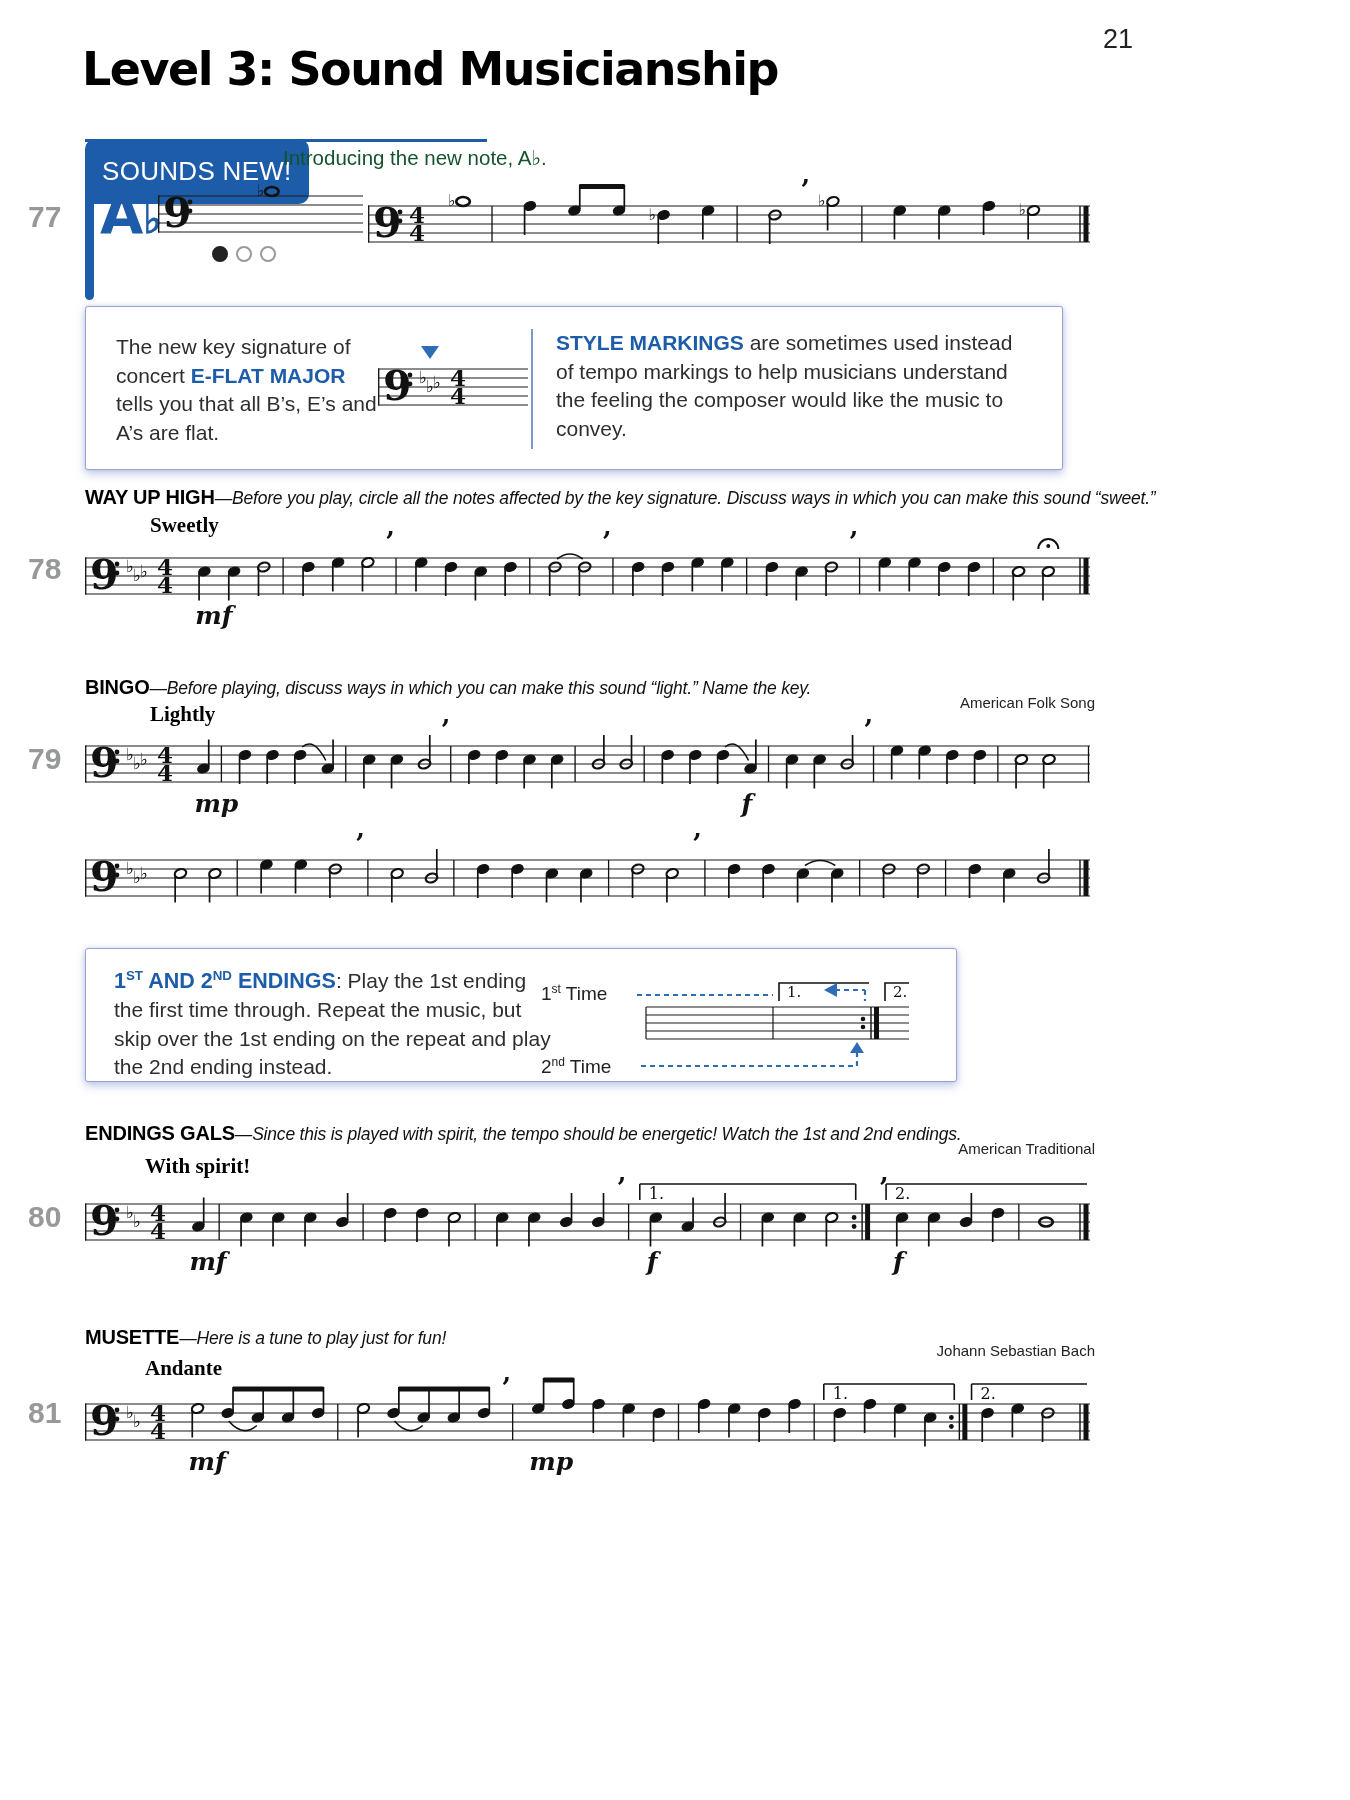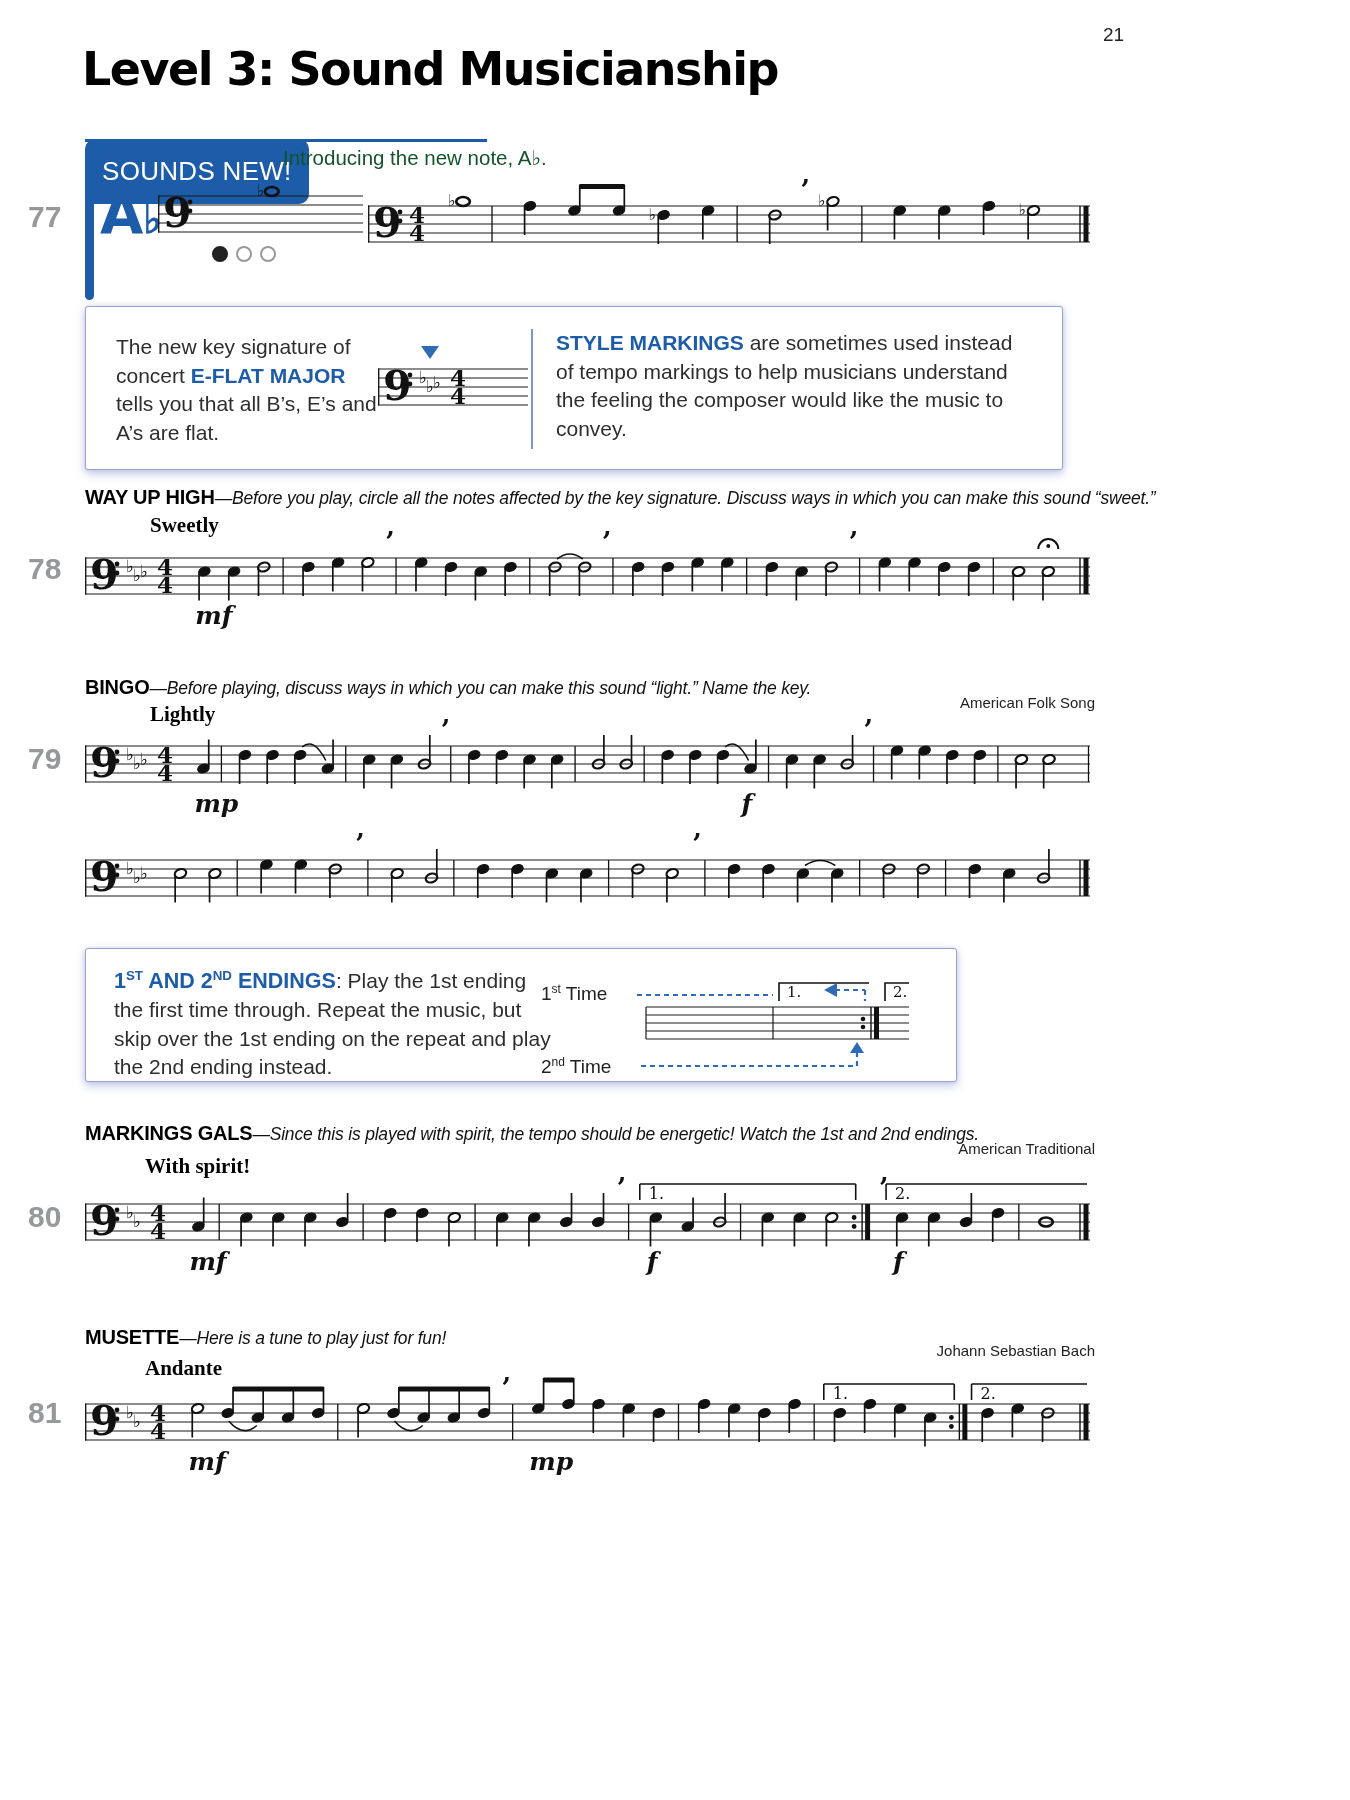--- a/index.html
+++ b/index.html
@@ -1,20 +1,20 @@
 <!DOCTYPE html>
 <html style="--blue: #1d5ca8; --accent-blue: #2f6cb5; --gray: #96989a; --box-border: #96a4cf;"><head>
 <meta charset="utf-8">
 <style>
   *{margin:0;padding:0;box-sizing:border-box}
   html,body{background:#9a9a9a}
   .page{position:relative;width:1350px;height:1800px;margin:0 auto;background:#ffffff;
         font-family:"Liberation Sans",sans-serif;color:#111;overflow:hidden}
   .abs{position:absolute}
-  .page-number{font-size:19px;color:#222}
+  .page-number{font-size:27px;color:#222}
   .title{font-family:"DejaVu Sans",sans-serif;font-weight:bold;font-size:46px;letter-spacing:-1.5px;color:#000}
   .sn-rule{height:3px;background:var(--blue)}
   .sn-bar{width:9px;border-radius:0 0 6px 6px;background:var(--blue)}
   .sn-badge{background:var(--blue);color:#fff;font-weight:normal;font-size:26px;letter-spacing:.3px;
             padding:17px 17px;border-radius:10px 10px 10px 0}
   .sn-caption{font-size:20.5px;color:#14532d}
   .ex-num{font-size:30px;font-weight:bold;color:var(--gray)}
   .note-label{color:var(--blue);font-weight:bold;white-space:nowrap}
   .note-letter{font-size:56px;font-family:"DejaVu Sans",sans-serif;line-height:1}
   .note-flat{font-size:40px}
@@ -416,21 +416,21 @@
       <path d="M 296 20 L 283 27 L 296 34 Z" fill="var(--accent-blue)"></path>
       <text class="dg-label" x="0" y="110"><tspan>2</tspan><tspan dy="-7" font-size="12">nd</tspan><tspan dy="7"> Time</tspan></text>
       <g stroke="var(--accent-blue)" stroke-width="2.2" stroke-dasharray="5 4" fill="none">
         <line x1="100" y1="103" x2="316" y2="103"></line>
           <line x1="316" y1="103" x2="316" y2="90"></line>
       </g>
       <path d="M 309 90 L 323 90 L 316 79 Z" fill="var(--accent-blue)"></path>
     </svg>
   </div>
 
-  <div class="abs ex-heading" style="left:85px;top:1122px"><span class="ex-title">MARKINGS GALS</span><span class="ex-instruction">—Since this is played with spirit, the tempo should be energetic! Watch the 1st and 2nd endings.</span></div>
+  <div class="abs ex-heading" style="left:85px;top:1122px"><span class="ex-title">ENDINGS GALS</span><span class="ex-instruction">—Since this is played with spirit, the tempo should be energetic! Watch the 1st and 2nd endings.</span></div>
   <div class="abs attribution" style="left:795px;top:1140px">American Traditional</div>
   <div class="abs tempo" style="left:145px;top:1154px">With spirit!</div>
   <div class="abs ex-num" style="left:28px;top:1200px">80</div>
   <svg class="abs staff" style="left:85px;top:1160px" width="1005" height="130" viewBox="0 0 1005 130">
       <line x1="0" y1="44" x2="1005" y2="44" stroke="#1a1a1a" stroke-width="1.1"></line>
       <line x1="0" y1="53" x2="1005" y2="53" stroke="#1a1a1a" stroke-width="1.1"></line>
       <line x1="0" y1="62" x2="1005" y2="62" stroke="#1a1a1a" stroke-width="1.1"></line>
       <line x1="0" y1="71" x2="1005" y2="71" stroke="#1a1a1a" stroke-width="1.1"></line>
       <line x1="0" y1="80" x2="1005" y2="80" stroke="#1a1a1a" stroke-width="1.1"></line>
       <line x1="0.7" y1="43.5" x2="0.7" y2="80.5" stroke="#1a1a1a" stroke-width="1.4"></line>

